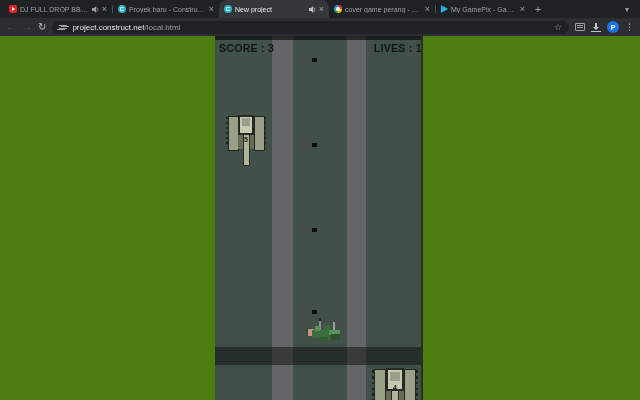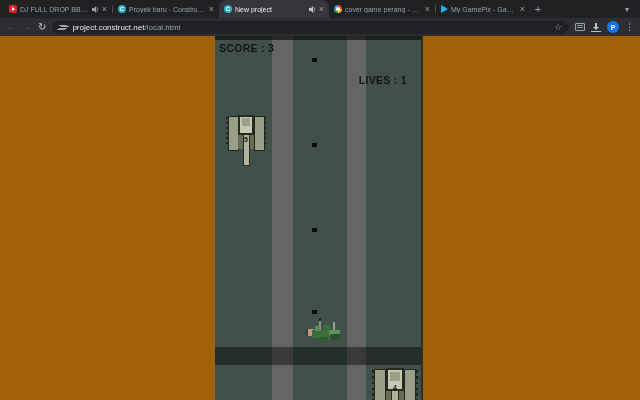--- a/index.html
+++ b/index.html
@@ -59,35 +59,35 @@
   .dl-icon::after { content:""; position:absolute; left:2px; top:4px;
     border-left:3px solid transparent; border-right:3px solid transparent;
     border-top:3px solid #c0c3c7; }
   .dl-tray { position:absolute; left:0; bottom:0; width:10px; height:1px; background:#c0c3c7; }
   .avatar { width:12px; height:12px; border-radius:50%; color:#fff;
     font-size:7px; font-weight:bold; display:flex; align-items:center; justify-content:center;
     flex:none; }
   .menu-dots { font-size:9px; color:#c0c3c7; flex:none; }
 
   
-  .content { position:relative; width:640px; height:364px; background:#a16207; }
+  .content { position:relative; width:640px; height:364px; background:#4d7c0f; }
   .game { position:absolute; left:215px; top:0; width:208px; height:364px;
     background:var(--game-bg,#42504a); overflow:hidden; }
   .game::after { content:""; position:absolute; right:0; top:0; width:2px; height:100%;
     background:#28302a; }
   .stripe { position:absolute; top:0; height:100%; background:var(--stripe,#646567); }
   .stripe.s1 { left:57px; width:21px; }
   .stripe.s2 { left:132px; width:19px; }
   .band-top { position:absolute; left:0; top:0; width:100%; height:4px; background:rgba(0,0,0,.6); }
   .band-bottom { position:absolute; left:0; top:311px; width:100%; height:18px;
     background:rgba(0,0,0,.42); }
   .hud { position:absolute; top:6px; font-size:10.5px; font-weight:bold;
     color:var(--hud-text,#10160f); letter-spacing:.3px; }
   .hud.score { left:4px; }
-  .hud.lives { right:16px;margin-top:32px; }
+  .hud.lives { right:1px; }
   .bullet { position:absolute; width:5px; height:4px; background:#0a0a0a; }
   .sprite { position:absolute; }
   .tank-label { position:absolute; width:100%; text-align:center; font-size:7px;
     font-weight:bold; color:#12170f; }
   .tank1 { left:11px; top:78px; width:40px; height:53px; }
   .tank1 .tank-label { top:22px; }
   .tank2 { left:157px; top:331px; width:46px; height:61px; }
   .tank2 .tank-label { top:17px; }
   .soldier { left:85px; top:282px; width:44px; height:28px; }
 </style>

